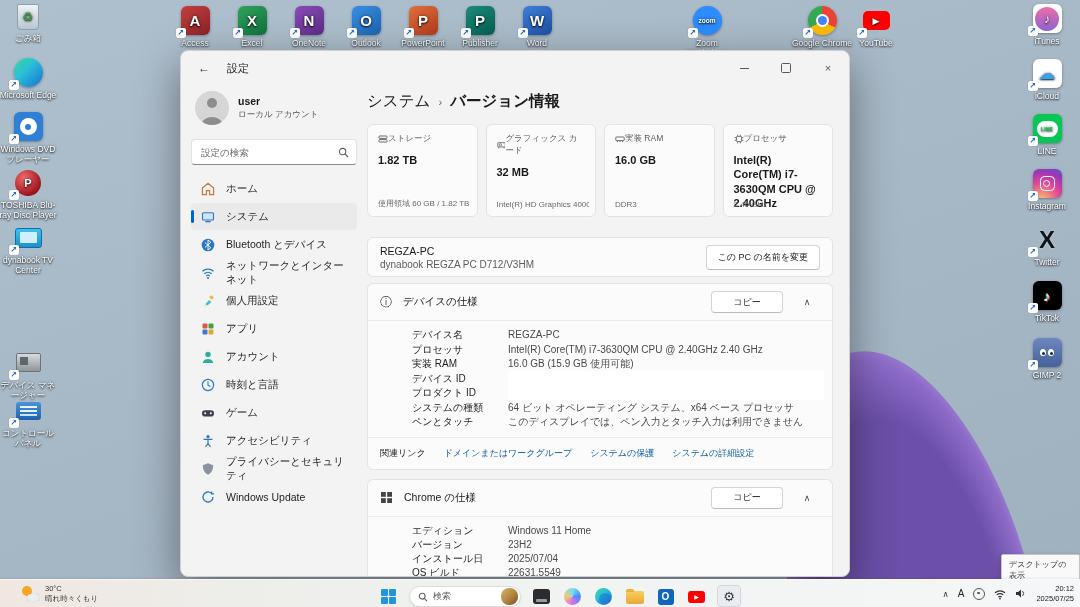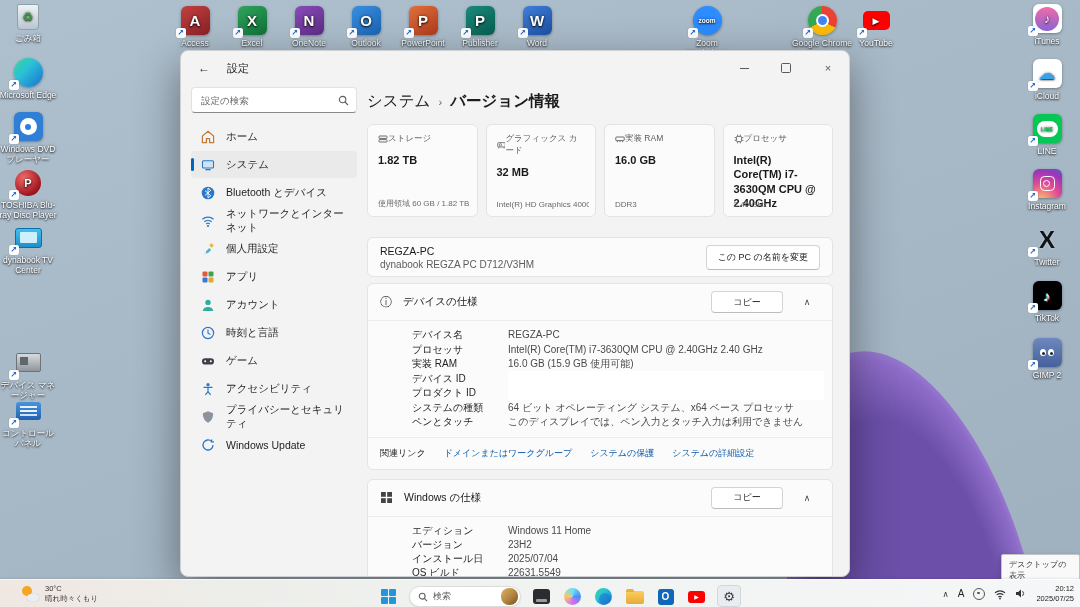--- a/index.html
+++ b/index.html
@@ -333,20 +333,27 @@
           <span class="minbar"></span>
         </span>
       <span class="wbtn">
           <span class="maxbox"></span>
         </span>
       <span class="wbtn">×</span>
     </span>
   </div>
 
   <div class="sidebar">
+    <div class="account">
+      <span class="avatar"></span>
+      <span>
+        <div class="acc-name">user</div>
+        <div class="acc-type">ローカル アカウント</div>
+      </span>
+    </div>
     <div class="searchbox">
       <input placeholder="設定の検索" style="">
       <svg width="11" height="11" viewBox="0 0 11 11">
           <circle cx="4.6" cy="4.6" r="3.2" fill="none" stroke="#5f5f5f" stroke-width="1.1"></circle>
           <path d="M7 7l3 3" stroke="#5f5f5f" stroke-width="1.1"></path>
         </svg>
     </div>
 
     <div class="nav">
       <div class="nitem">
@@ -570,21 +577,21 @@
     </div>
 
     <div class="expander exp2">
       <div class="exhead">
         <svg width="13" height="13" viewBox="0 0 13 13">
             <rect x="1" y="1" width="4.8" height="4.8" fill="#444"></rect>
             <rect x="7.2" y="1" width="4.8" height="4.8" fill="#444"></rect>
             <rect x="1" y="7.2" width="4.8" height="4.8" fill="#444"></rect>
             <rect x="7.2" y="7.2" width="4.8" height="4.8" fill="#444"></rect>
           </svg>
-        <span class="extitle">Windows の仕様</span>
+        <span class="extitle">Chrome の仕様</span>
         <button class="btn copybtn">コピー</button>
         <span class="chev">∧</span>
       </div>
       <div class="exbody">
         <div class="srow">
             <span class="slabel">エディション</span>
             <span class="sval">Windows 11 Home</span>
           </div>
         <div class="srow">
             <span class="slabel">バージョン</span>

